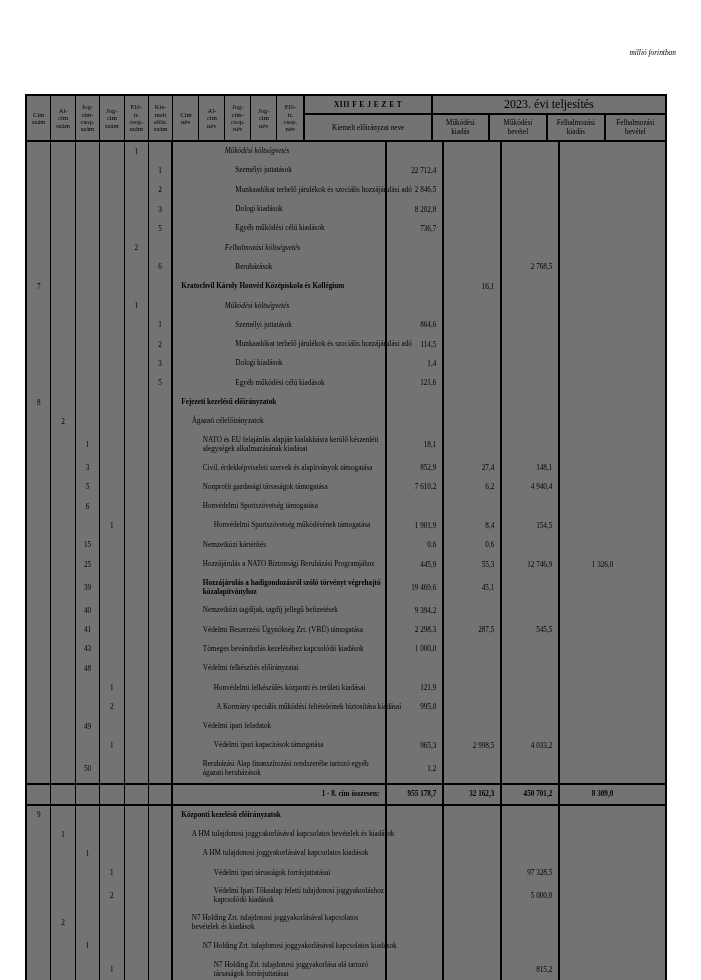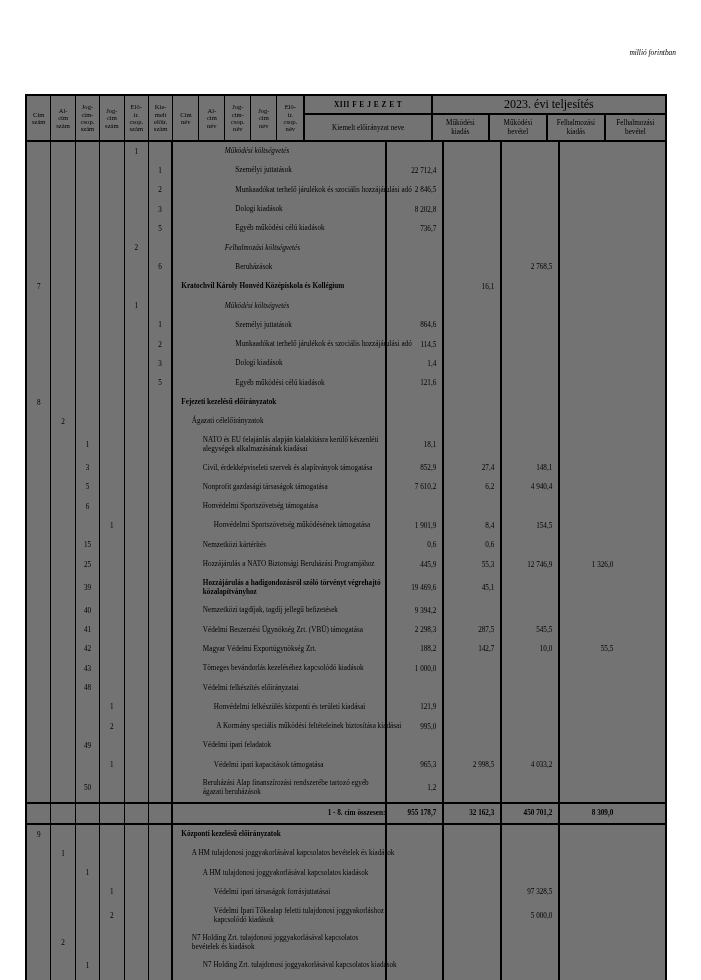--- a/index.html
+++ b/index.html
@@ -64,21 +64,21 @@
   .num.k { border-right:2px solid #000; }
   .namec {
     width:214px; border-right:2px solid #000;
     display:flex; align-items:center;
     font-size:7.2px; line-height:9px;
   }
   .namec .txt { display:block; }
   .row.single .namec .txt { white-space:nowrap; }
   .namec.it { font-style:italic; }
   .namec.b  { font-weight:bold; }
-  .namec.sum { justify-content:flex-end; font-weight:bold; padding-right:0; }
+  .namec.sum { justify-content:flex-end; font-weight:bold; padding-right:6px; }
   .val {
     display:flex; align-items:center; justify-content:flex-end;
     padding-right:6px; font-size:7.2px; border-right:2px solid #000;
   }
   .val.w1{width:57px;} .val.w2{width:58px;} .val.w3{width:58px;}
   .val.w4{width:59px; border-right:none;}
   .row.summary .val, .row.summary .num { font-weight:bold; }
 </style>
 </head>
 <body>
@@ -517,35 +517,20 @@
             <span class="txt">Védelmi Beszerzési Ügynökség Zrt. (VBÜ) támogatása</span>
           </div>
           <div class="val w1">2 298,3</div>
           <div class="val w2">287,5</div>
           <div class="val w3">545,5</div>
           <div class="val w4"></div>
         </div>
         <div class="row single">
           <div class="num"></div>
           <div class="num"></div>
-          <div class="num">42</div>
-          <div class="num"></div>
-          <div class="num"></div>
-          <div class="num k"></div>
-          <div class="namec" style="padding-left: 29.5px;">
-            <span class="txt">Magyar Védelmi Exportügynökség Zrt.</span>
-          </div>
-          <div class="val w1">188,2</div>
-          <div class="val w2">142,7</div>
-          <div class="val w3">10,0</div>
-          <div class="val w4">55,5</div>
-        </div>
-        <div class="row single">
-          <div class="num"></div>
-          <div class="num"></div>
           <div class="num">43</div>
           <div class="num"></div>
           <div class="num"></div>
           <div class="num k"></div>
           <div class="namec" style="padding-left: 29.5px;">
             <span class="txt">Tömeges bevándorlás kezeléséhez kapcsolódó kiadások</span>
           </div>
           <div class="val w1">1 000,0</div>
           <div class="val w2"></div>
           <div class="val w3"></div>

